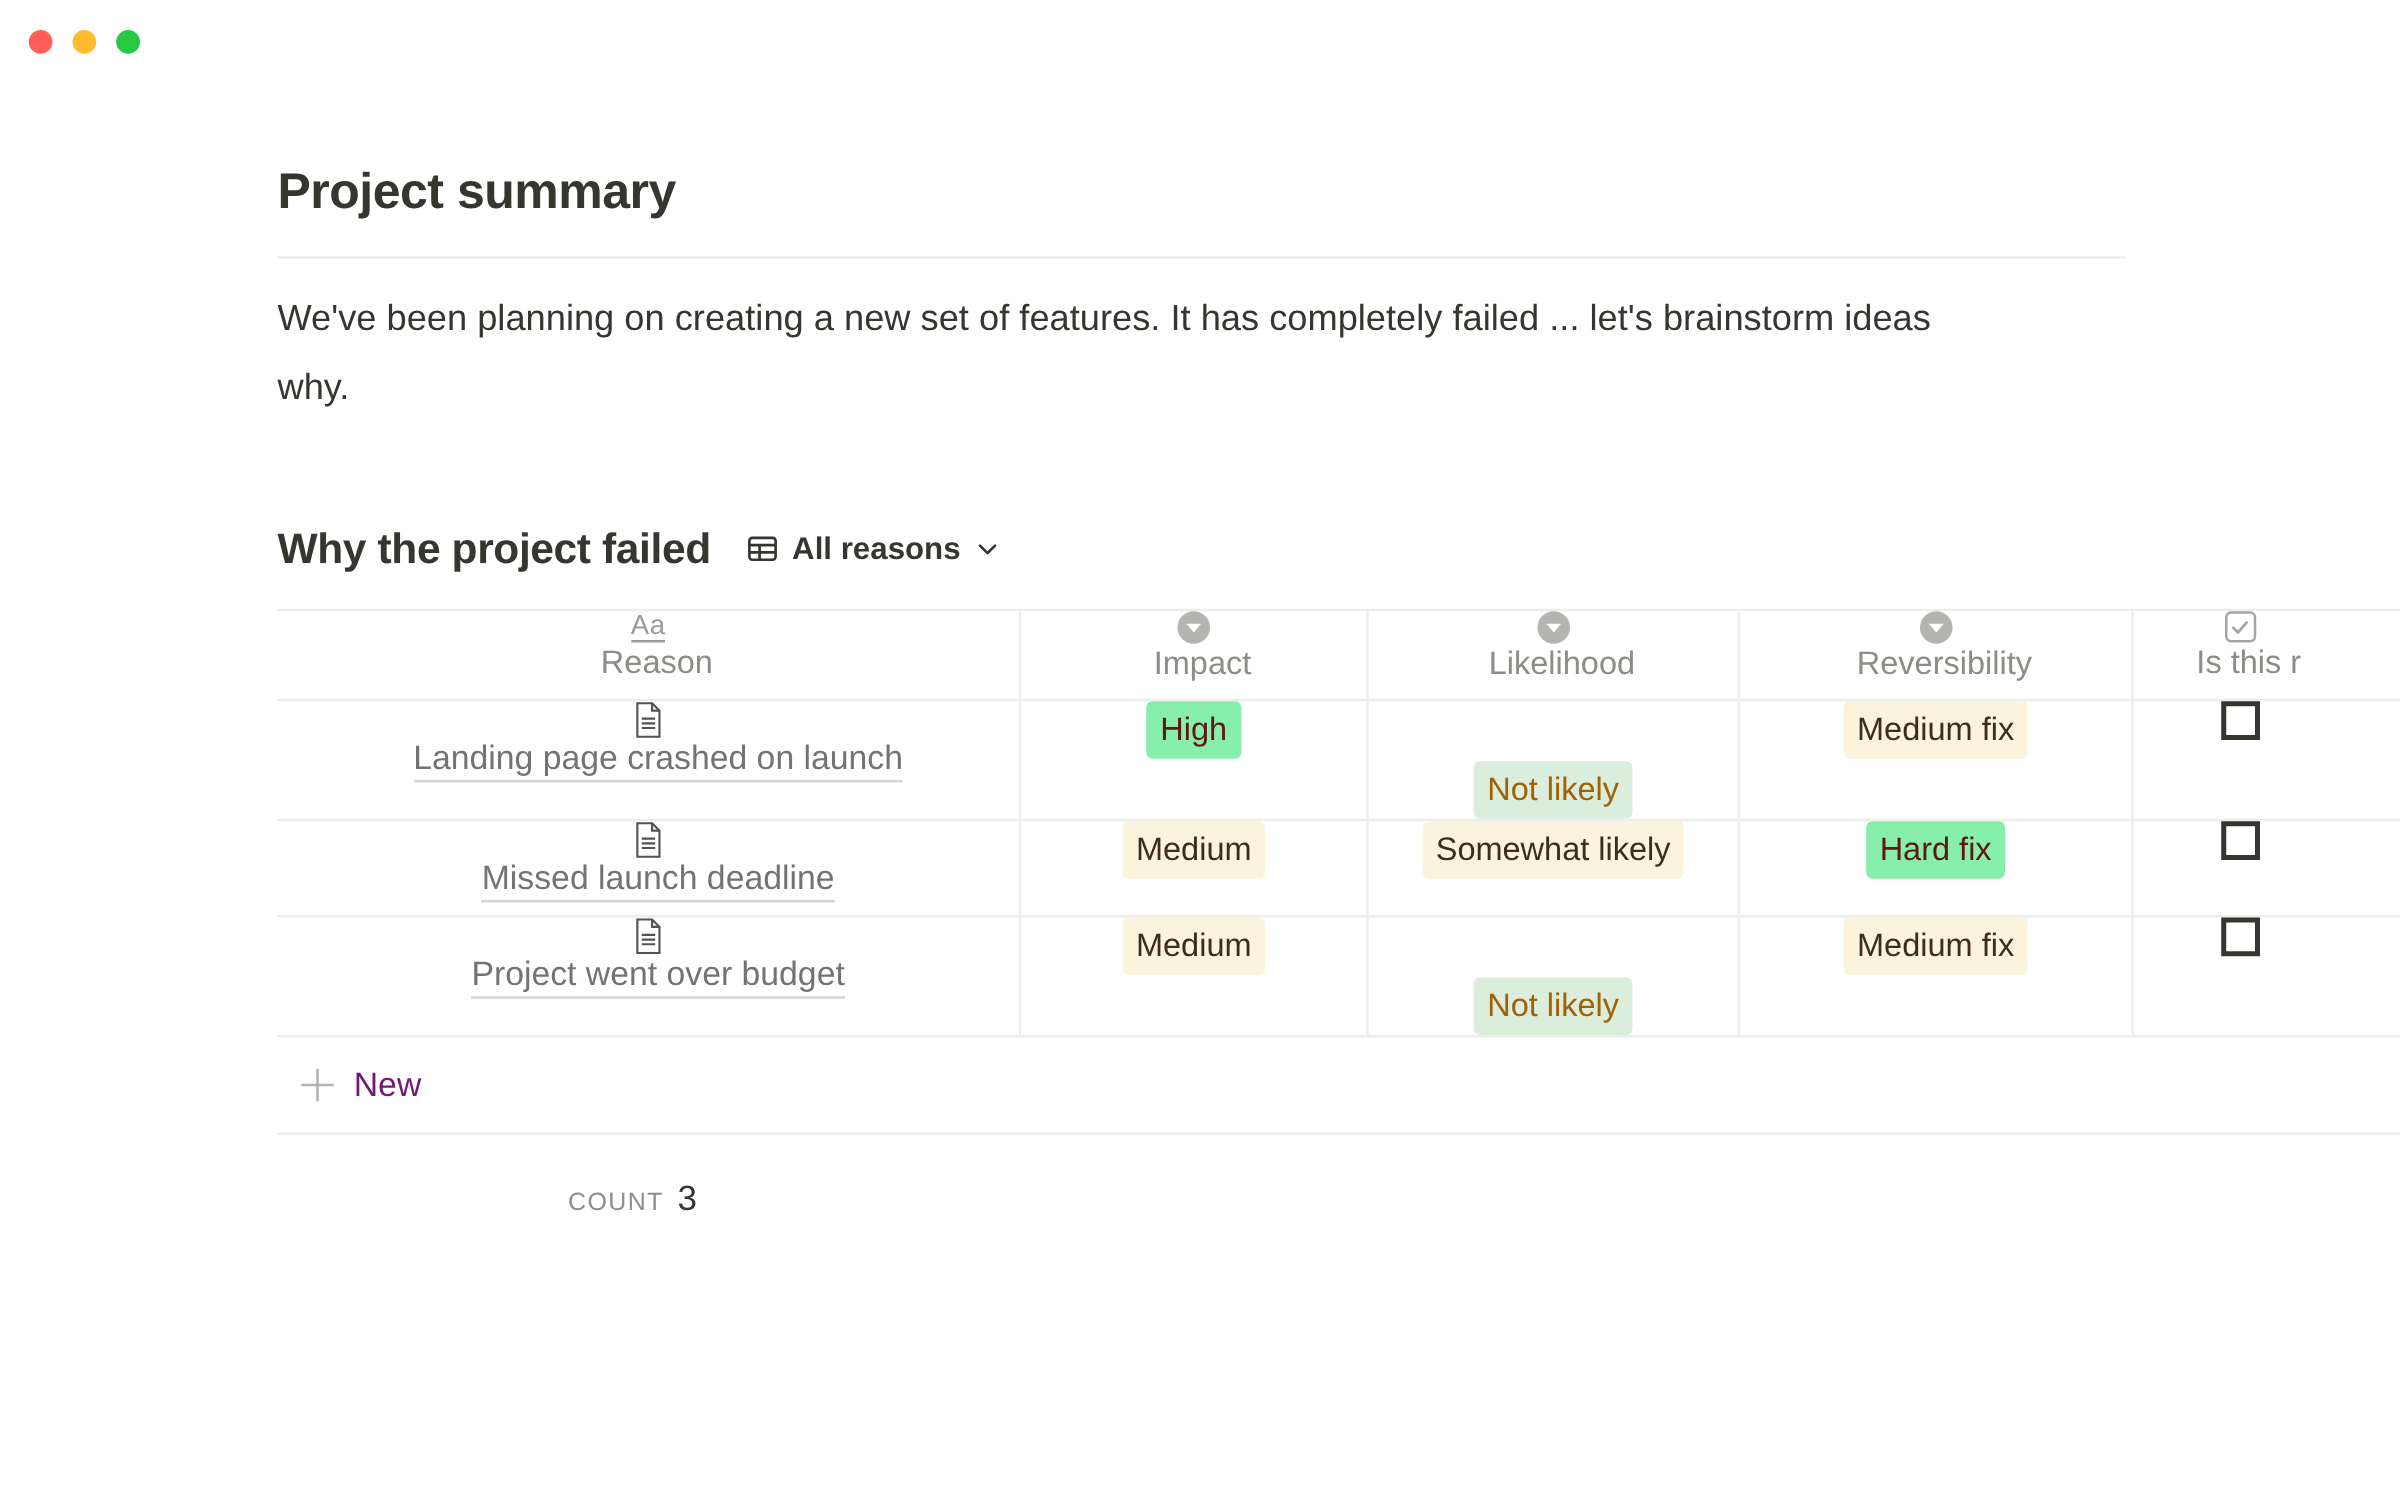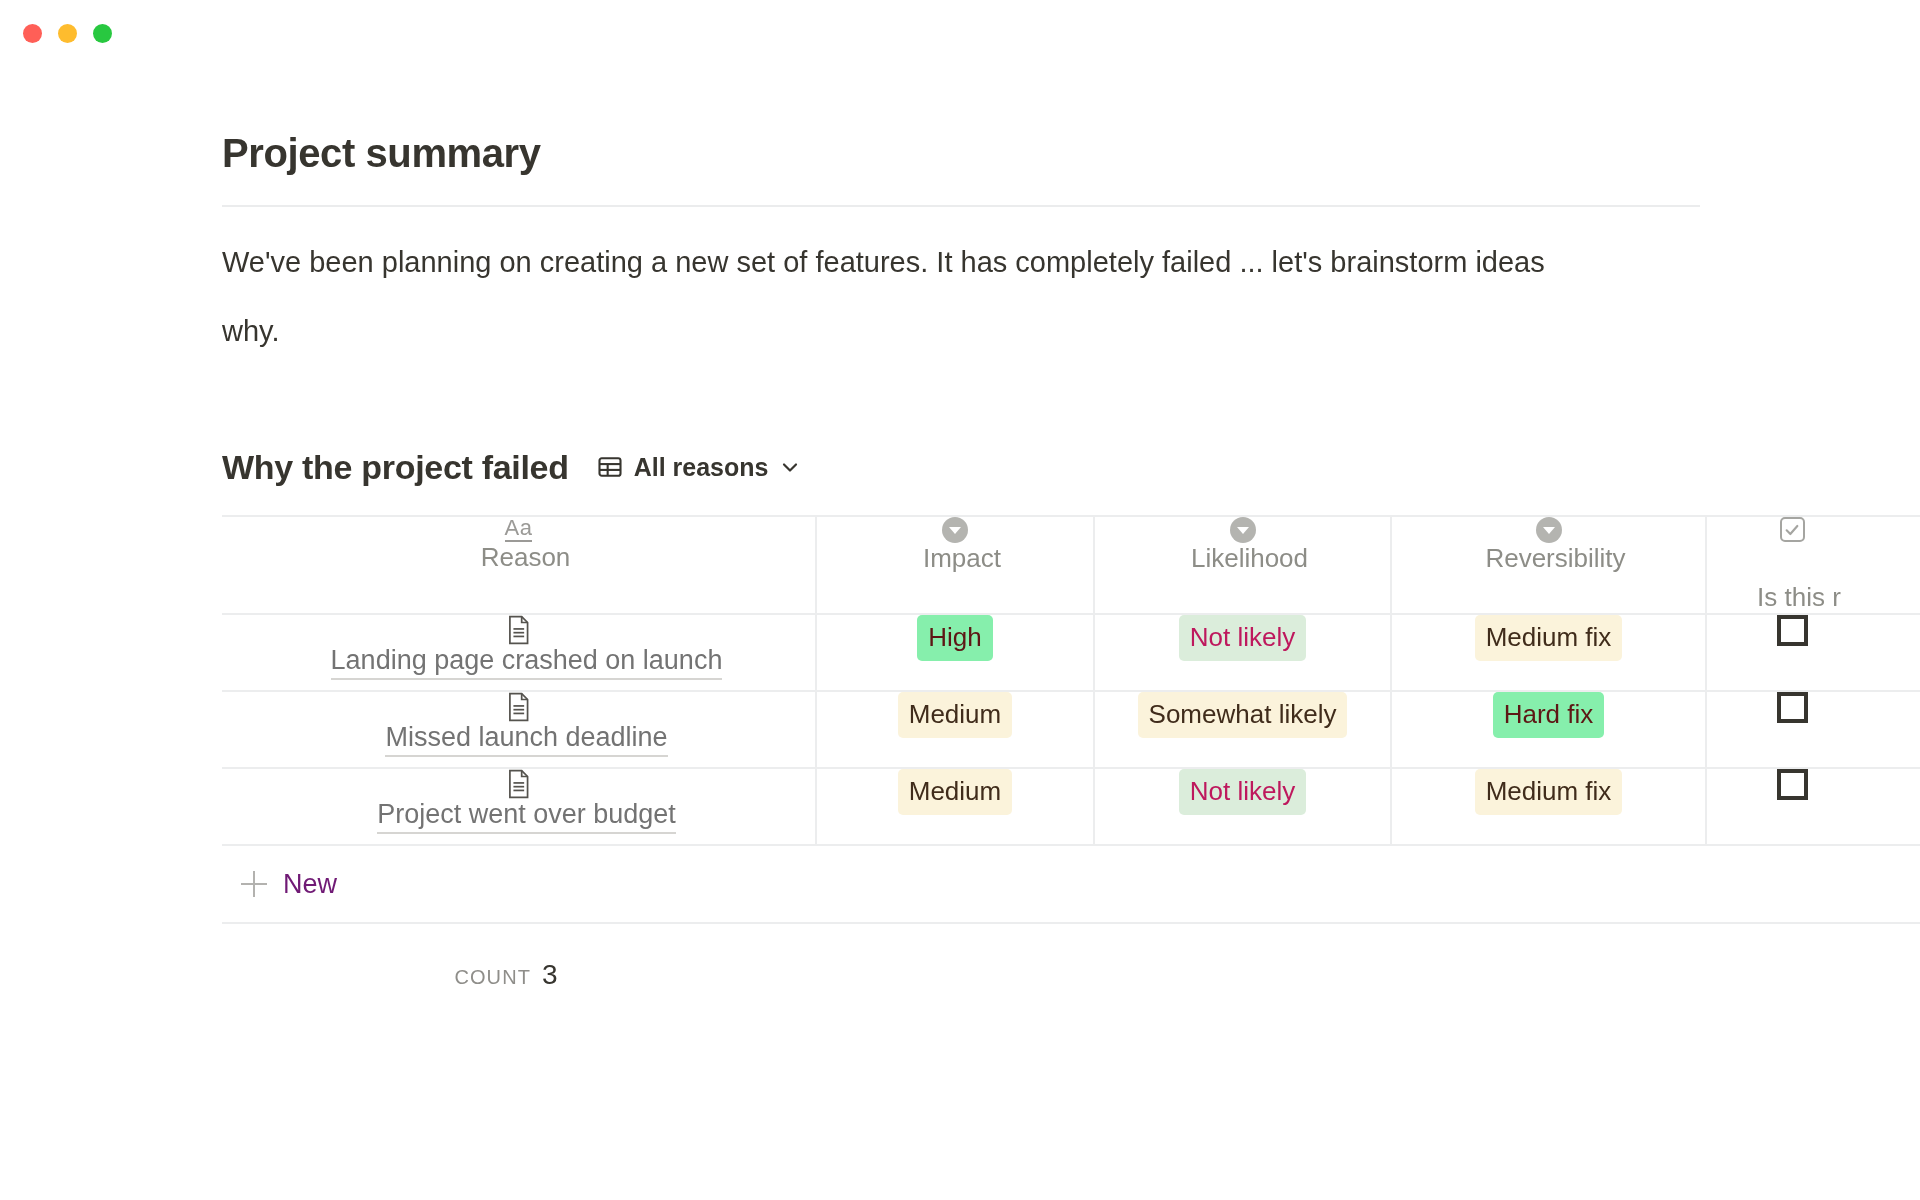--- a/index.html
+++ b/index.html
@@ -59,21 +59,21 @@
 
   .divider {
     width: 1478px;
     height: 2px;
     background: #ebeced;
     margin-top: 28px;
   }
 
   .paragraph {
     font-size: 29px;
-    line-height: 69px;
+    line-height: 55px;
     color: #37352f;
     margin: 0;
     padding-top: 21px;
     width: 1330px;
   }
 
   
   .db-section {
     padding-top: 76px;
   }
@@ -121,21 +121,21 @@
     padding: 0 19px;
     border-right: 2px solid #ecedee;
     box-sizing: border-box;
     min-height: 75px;
     flex-direction: column;
   }
   .col-reason      { width: 595px; }
   .col-impact      { width: 278px; }
   .col-likelihood  { width: 297px; }
   .col-reversibility { width: 315px; }
-  .col-check       { width: 170px; border-right: none; gap: 40px; }
+  .col-check       { width: 170px; border-right: none; }
 
   .header-row .tcell { min-height: 70px; }
   .hdr-label {
     font-size: 26px;
     color: #8d8d87;
     margin-left: 14px;
     white-space: nowrap;
   }
 
   
@@ -192,21 +192,21 @@
 
   .tag {
     display: inline-block;
     font-size: 26px;
     line-height: 1;
     padding: 9px 11px 11px 11px;
     border-radius: 5px;
     white-space: nowrap;
   }
   .tag-red    { background: #86efac; color: #5d1715; }
-  .tag-green  { background: #dbeddb; color: #be185d; }
+  .tag-green  { background: #dbeddb; color: #a16207; margin-top: 48px; }
   .tag-yellow { background: #fbf3db; color: #402c1b; }
 
   .checkbox {
     width: 31px; height: 31px;
     border: 4px solid #37352f;
     box-sizing: border-box;
     background: #ffffff;
     cursor: pointer;
   }
 

